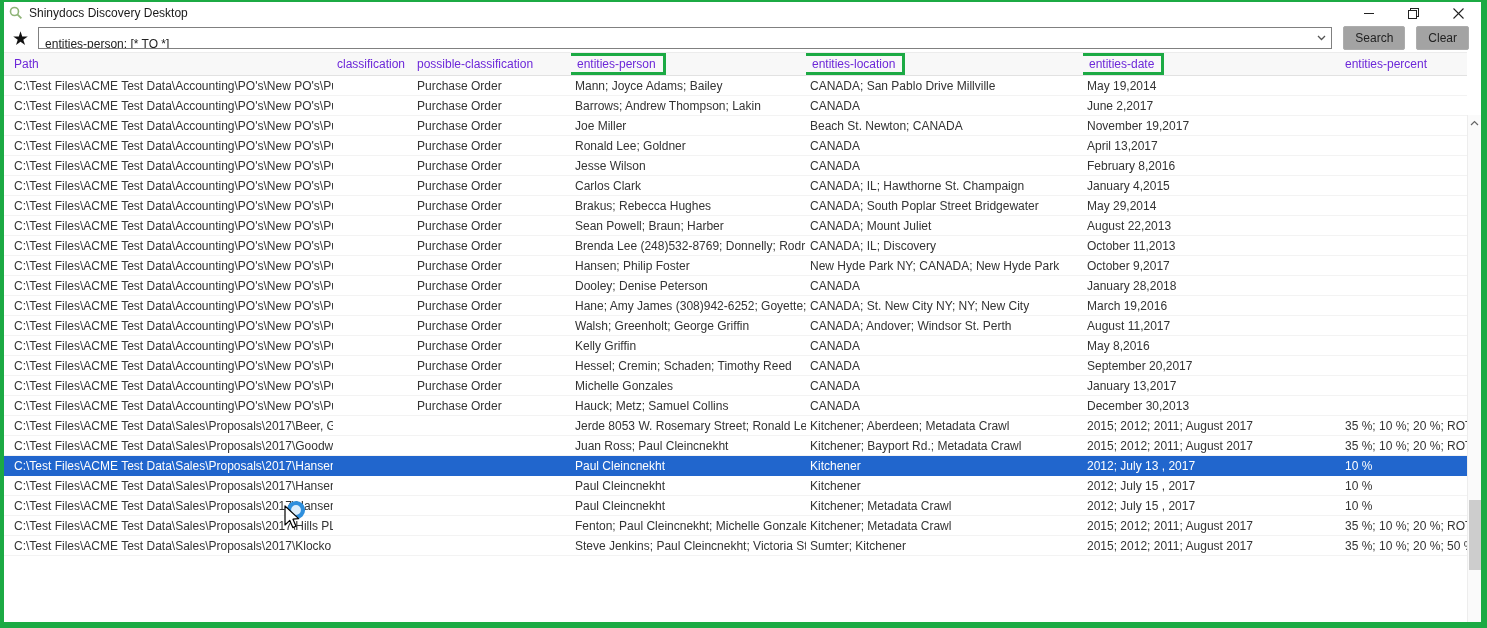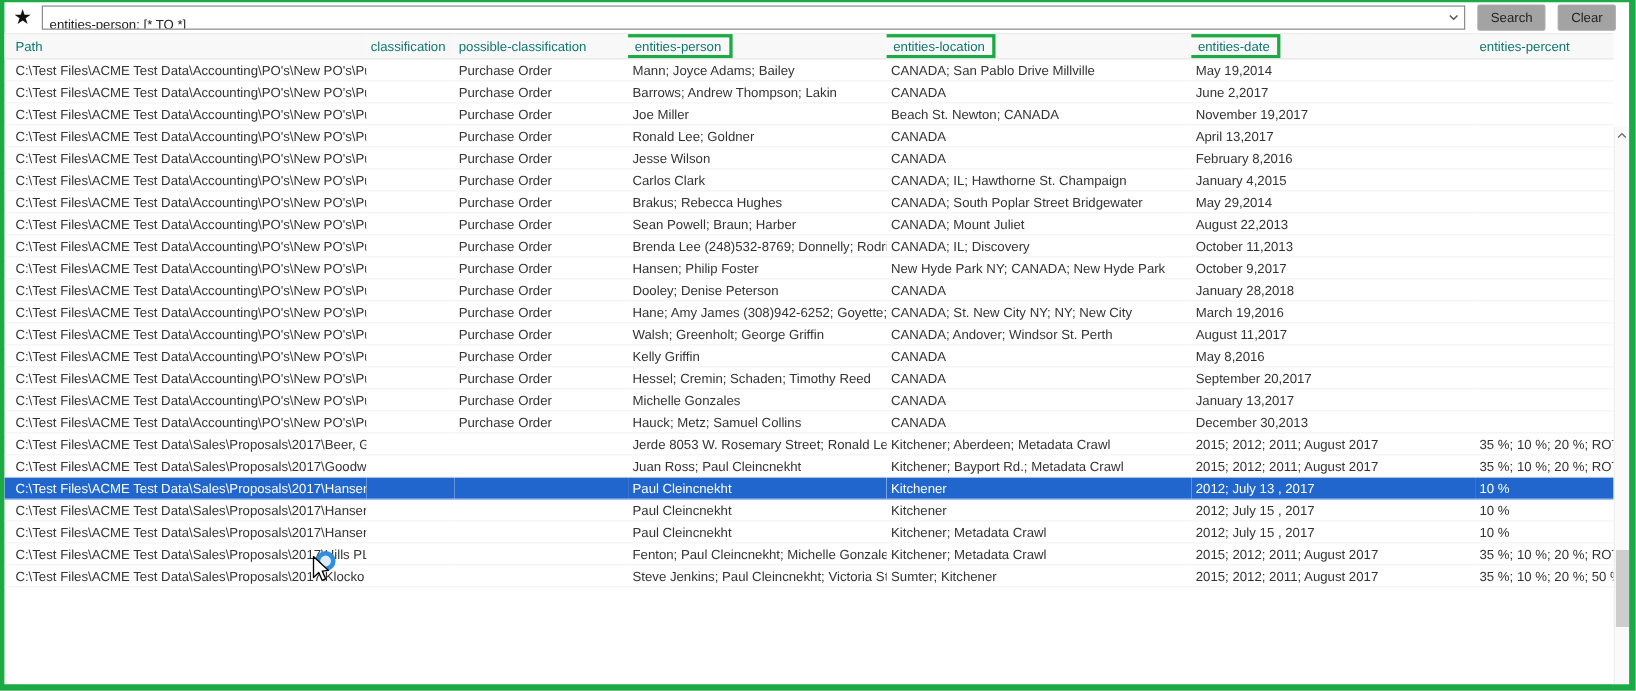--- a/index.html
+++ b/index.html
@@ -39,21 +39,21 @@
   .filter-toggle{display:flex;align-items:center;cursor:pointer;}
   .filter-label{font-size:13px;color:#1a1a1a;margin-left:7px;}
   .spacer{flex:1 1 auto;}
   .status-text{font-size:12.5px;color:#1a1a1a;}
   
   table{border-collapse:collapse;table-layout:fixed;width:1463px;}
   col.c0{width:329px}col.c1{width:80px}col.c2{width:158px}col.c3{width:235px}
   col.c4{width:277px}col.c5{width:258px}col.c6{width:126px}
   thead th{
     height:23px;background:#f8f8f8;border-top:1px solid #ececec;border-bottom:1px solid #e2e2e2;
-    font-weight:normal;font-size:12px;color:#0f766e;text-align:left;padding:0 4px;
+    font-weight:normal;font-size:12px;color:#6d28d9;text-align:left;padding:0 4px;
     white-space:nowrap;overflow:hidden;
   }
   thead th:first-child{padding-left:10px;}
   .hl-box{display:inline-block;border:3px solid var(--green);padding:0 7px;margin-left:-8px;line-height:16px;text-align:right;}
   tbody td{
     height:20px;border-bottom:1px solid #f3f3f3;font-size:12px;color:var(--text);
     padding:0 4px;white-space:nowrap;overflow:hidden;
   }
   tbody td:first-child{padding-left:10px;}
   tbody tr{cursor:default;}
@@ -63,20 +63,44 @@
   .sb-arrow{height:15px;display:flex;align-items:center;justify-content:center;cursor:pointer;}
   .sb-thumb{position:absolute;top:385px;left:1px;width:12px;height:70px;background:#cdcdcd;cursor:pointer;}
   
   .cursor{position:absolute;left:276px;top:497px;pointer-events:none;}
 </style>
 </head>
 <body>
 
 <div class="frame">
 
+  <div class="titlebar">
+    <svg class="title-icon" viewBox="0 0 14 14">
+      <circle cx="5.5" cy="5.5" r="4" fill="none" stroke="#8fb478" stroke-width="1.6"></circle>
+      <line x1="8.6" y1="8.6" x2="12.4" y2="12.4" stroke="#8fb478" stroke-width="1.8"></line>
+    </svg>
+    <span class="title-text">Shinydocs Discovery Desktop</span>
+    <div class="win-btns">
+      <div class="win-btn">
+          <span class="min-glyph"></span>
+        </div>
+      <div class="win-btn">
+        <svg width="11" height="11" viewBox="0 0 11 11">
+          <rect x="2.5" y="0.5" width="8" height="8" fill="none" stroke="#222" stroke-width="1"></rect>
+          <rect x="0.5" y="2.5" width="8" height="8" fill="#fff" stroke="#222" stroke-width="1"></rect>
+        </svg>
+      </div>
+      <div class="win-btn">
+        <svg width="11" height="11" viewBox="0 0 11 11">
+          <line x1="0.5" y1="0.5" x2="10.5" y2="10.5" stroke="#222" stroke-width="1.1"></line>
+          <line x1="10.5" y1="0.5" x2="0.5" y2="10.5" stroke="#222" stroke-width="1.1"></line>
+        </svg>
+      </div>
+    </div>
+  </div>
 
   <div class="searchrow">
     <span class="star">★</span>
     <div class="combo">
       <input type="text" value="entities-person: [* TO *]" style="">
       <span class="combo-chevron">
         <svg width="9" height="6" viewBox="0 0 9 6">
             <polyline points="1,1 4.5,4.5 8,1" fill="none" stroke="#555" stroke-width="1.3"></polyline>
           </svg>
       </span>

